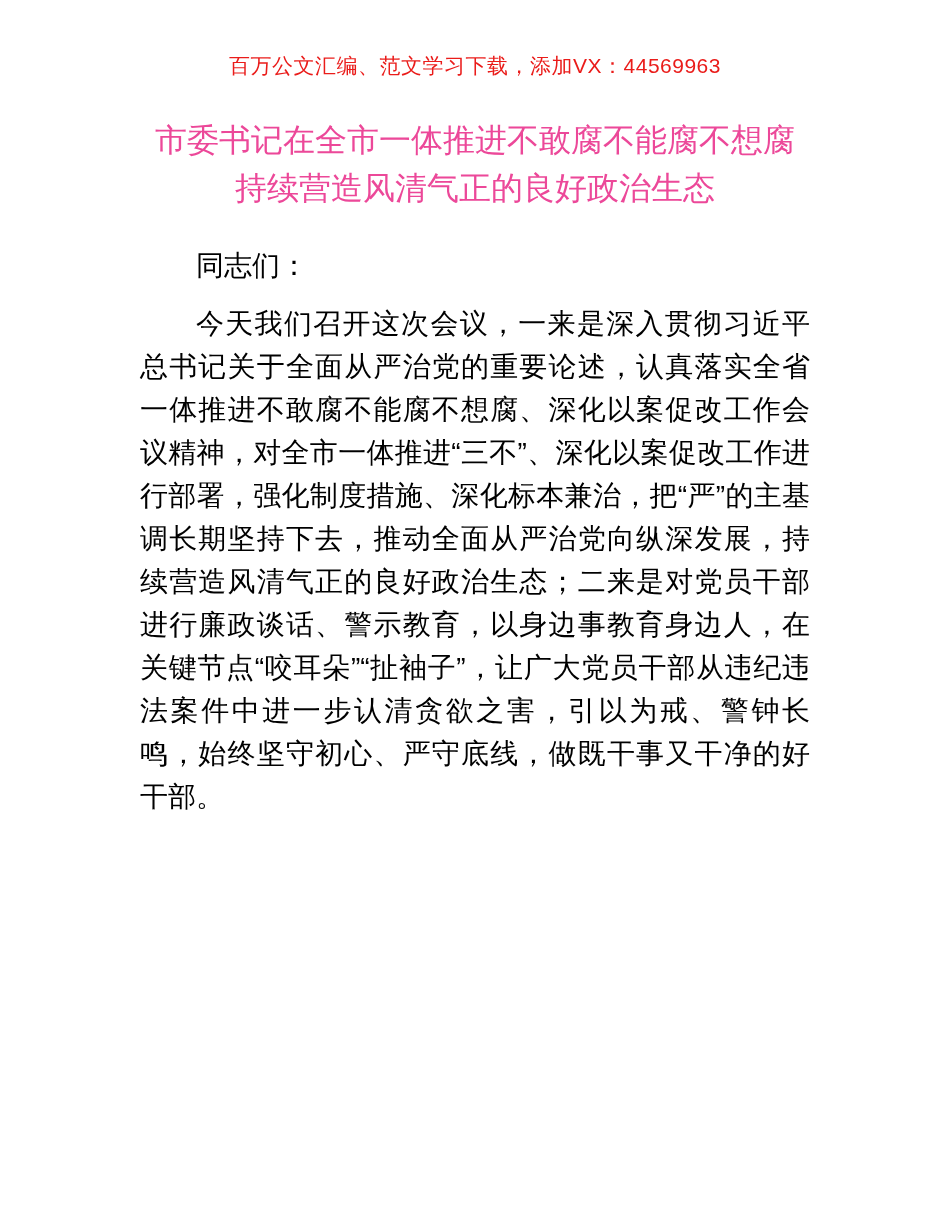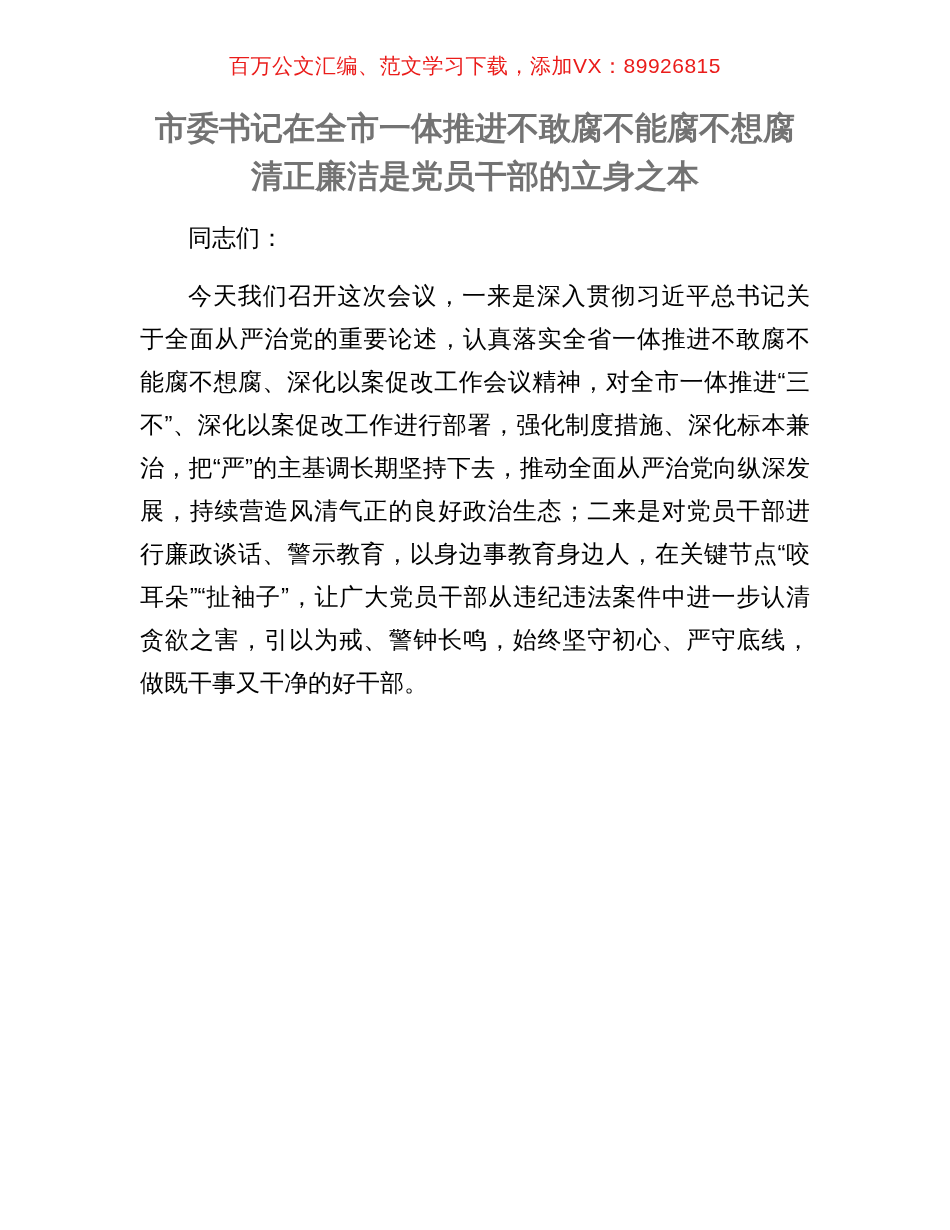--- a/index.html
+++ b/index.html
@@ -22,54 +22,54 @@
   }
   .watermark {
     margin-top: 52px;
     text-align: center;
     font-size: 21px;
     line-height: 28px;
     color: #ea1c1a;
     letter-spacing: 0.5px;
   }
   .doc-title {
-    margin: 24px auto 0;
+    margin: 36px auto 0;
     width: 720px;
     text-align: center;
     font-size: 32px;
-    font-weight: bold;
+    font-weight: normal;
     line-height: 48px;
-    color: #737373;
+    color: #ec4899;
   }
   .doc-title .title-line {
     display: block;
   }
   .doc-body {
     width: 670px;
-    margin: 16px auto 0;
-    font-size: 24px;
+    margin: 32px auto 0;
+    font-size: 28px;
     line-height: 43px;
     text-align: justify;
     text-justify: inter-ideograph;
   }
   .doc-body p {
     margin: 0 0 15px 0;
     text-indent: 2em;
   }
 </style>
 </head>
 <body>
 
 <div class="page">
 
-  <div class="watermark">百万公文汇编、范文学习下载，添加VX：89926815</div>
+  <div class="watermark">百万公文汇编、范文学习下载，添加VX：44569963</div>
 
   <h1 class="doc-title">
     <span class="title-line">市委书记在全市一体推进不敢腐不能腐不想腐</span>
-    <span class="title-line">清正廉洁是党员干部的立身之本</span>
+    <span class="title-line">持续营造风清气正的良好政治生态</span>
   </h1>
 
   <div class="doc-body">
     <p>同志们：</p>
     <p>今天我们召开这次会议，一来是深入贯彻习近平总书记关于全面从严治党的重要论述，认真落实全省一体推进不敢腐不能腐不想腐、深化以案促改工作会议精神，对全市一体推进“三不”、深化以案促改工作进行部署，强化制度措施、深化标本兼治，把“严”的主基调长期坚持下去，推动全面从严治党向纵深发展，持续营造风清气正的良好政治生态；二来是对党员干部进行廉政谈话、警示教育，以身边事教育身边人，在关键节点“咬耳朵”“扯袖子”，让广大党员干部从违纪违法案件中进一步认清贪欲之害，引以为戒、警钟长鸣，始终坚守初心、严守底线，做既干事又干净的好干部。</p>
   </div>
 
 </div>
 
 </body></html>

